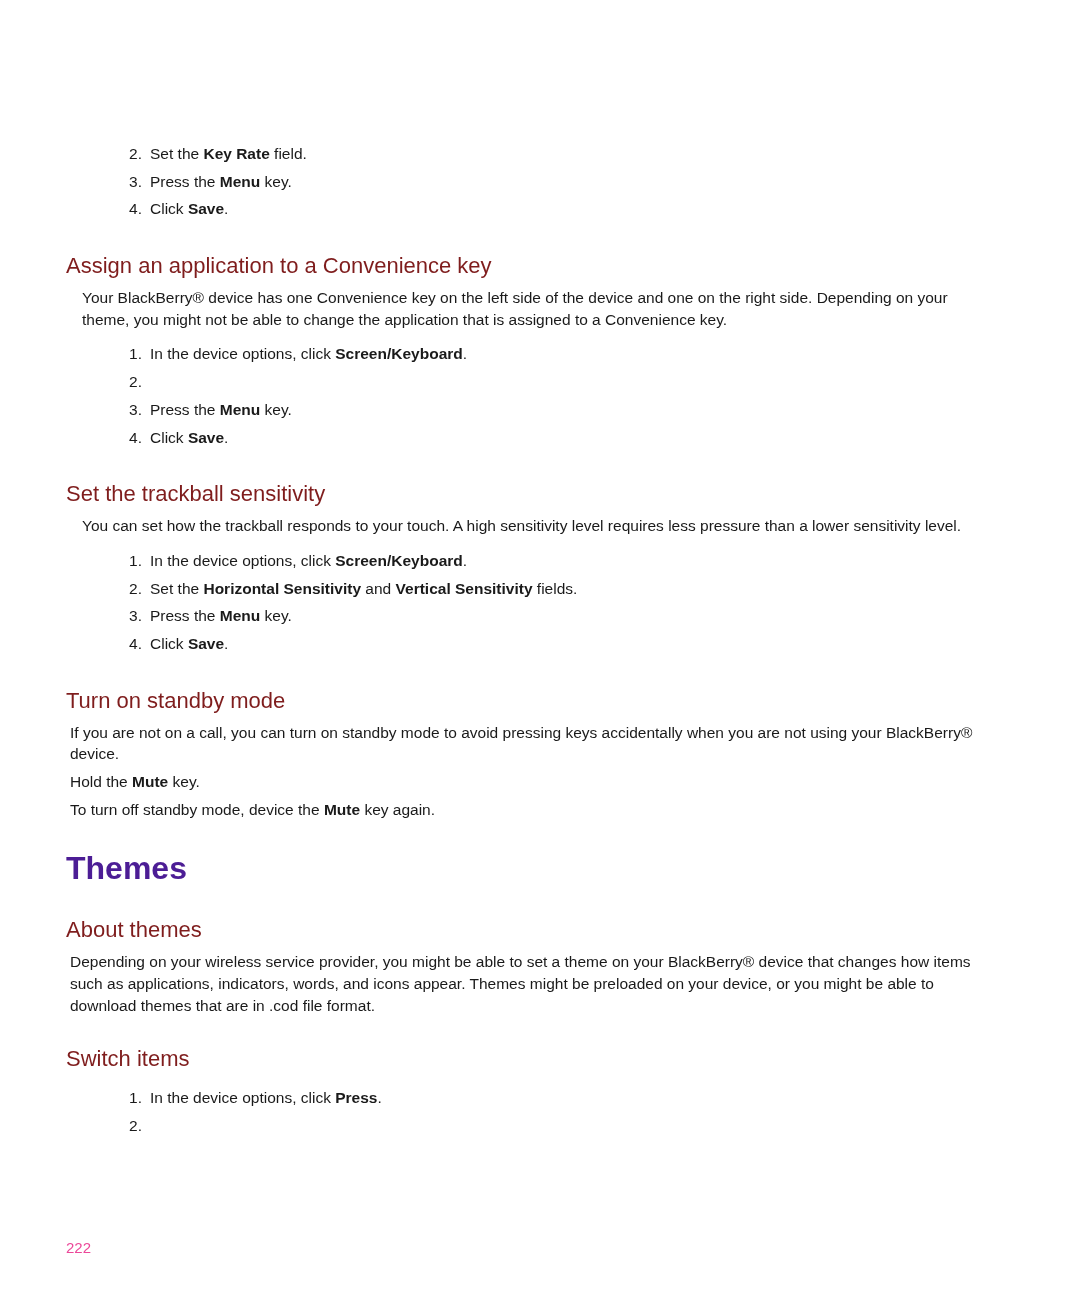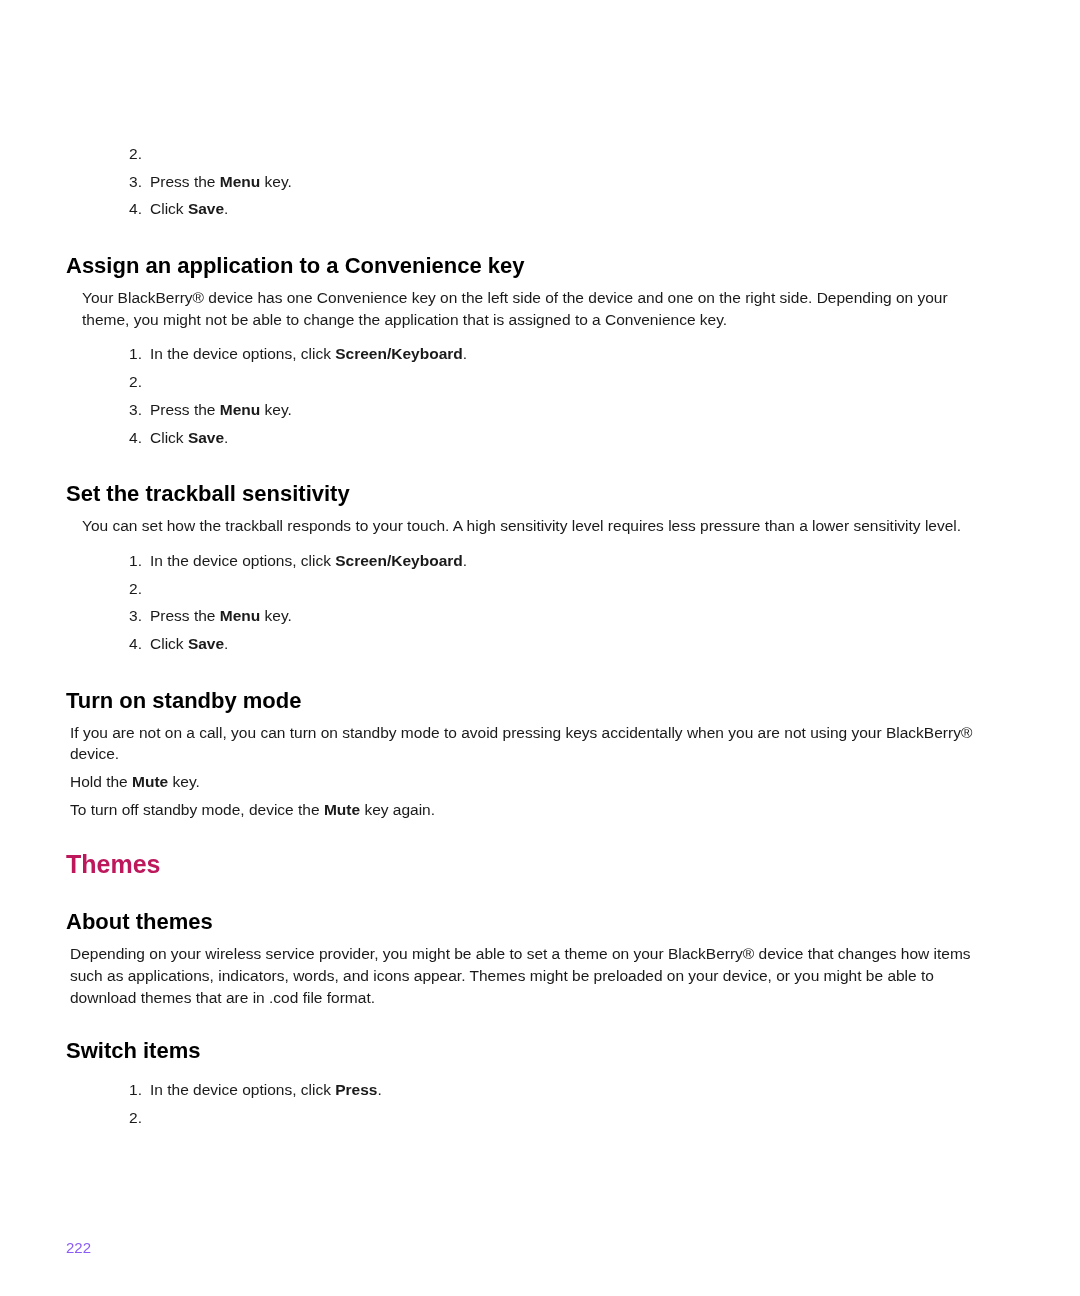--- a/index.html
+++ b/index.html
@@ -26,29 +26,29 @@
     .ol-num {
       min-width: 26px;
       text-align: right;
       margin-right: 8px;
     }
     .ol-text {
       flex: 1;
     }
     .h3 {
       font-size: 22px;
-      font-weight: 700;
-      color: #000000;
+      font-weight: 400;
+      color: #7f1d1d;
       margin-top: 30px;
       margin-bottom: 8px;
     }
     .h2 {
-      font-size: 25px;
+      font-size: 32px;
       font-weight: 700;
-      color: #be185d;
+      color: #4c1d95;
       margin-top: 30px;
       margin-bottom: 18px;
     }
     .body-text {
       font-size: 15.5px;
       line-height: 1.4;
       margin: 6px 16px;
     }
     .body-text-indent {
       font-size: 15.5px;
@@ -57,31 +57,34 @@
       margin-left: 4px;
     }
     .bold {
       font-weight: 700;
     }
     .page-number {
       position: absolute;
       bottom: 40px;
       left: 66px;
       font-size: 15px;
-      color: #8b5cf6;
+      color: #ec4899;
     }
     .spacer-sm {
       height: 4px;
     }
   </style>
 </head>
 <body>
 
 <div class="ol-item">
   <span class="ol-num">2.</span>
+  <span class="ol-text">
+    <span>Set the </span><span class="bold">Key Rate</span><span> field.</span>
+  </span>
 </div>
 <div class="ol-item">
   <span class="ol-num">3.</span>
   <span class="ol-text">
     <span>Press the </span><span class="bold">Menu</span><span> key.</span>
   </span>
 </div>
 <div class="ol-item">
   <span class="ol-num">4.</span>
   <span class="ol-text">
@@ -118,20 +121,23 @@
 <p class="body-text">You can set how the trackball responds to your touch. A high sensitivity level requires less pressure than a lower sensitivity level.</p>
 <div class="spacer-sm"></div>
 <div class="ol-item">
   <span class="ol-num">1.</span>
   <span class="ol-text">
     <span>In the device options, click </span><span class="bold">Screen/Keyboard</span><span>.</span>
   </span>
 </div>
 <div class="ol-item">
   <span class="ol-num">2.</span>
+  <span class="ol-text">
+    <span>Set the </span><span class="bold">Horizontal Sensitivity</span><span> and </span><span class="bold">Vertical Sensitivity</span><span> fields.</span>
+  </span>
 </div>
 <div class="ol-item">
   <span class="ol-num">3.</span>
   <span class="ol-text">
     <span>Press the </span><span class="bold">Menu</span><span> key.</span>
   </span>
 </div>
 <div class="ol-item">
   <span class="ol-num">4.</span>
   <span class="ol-text">

